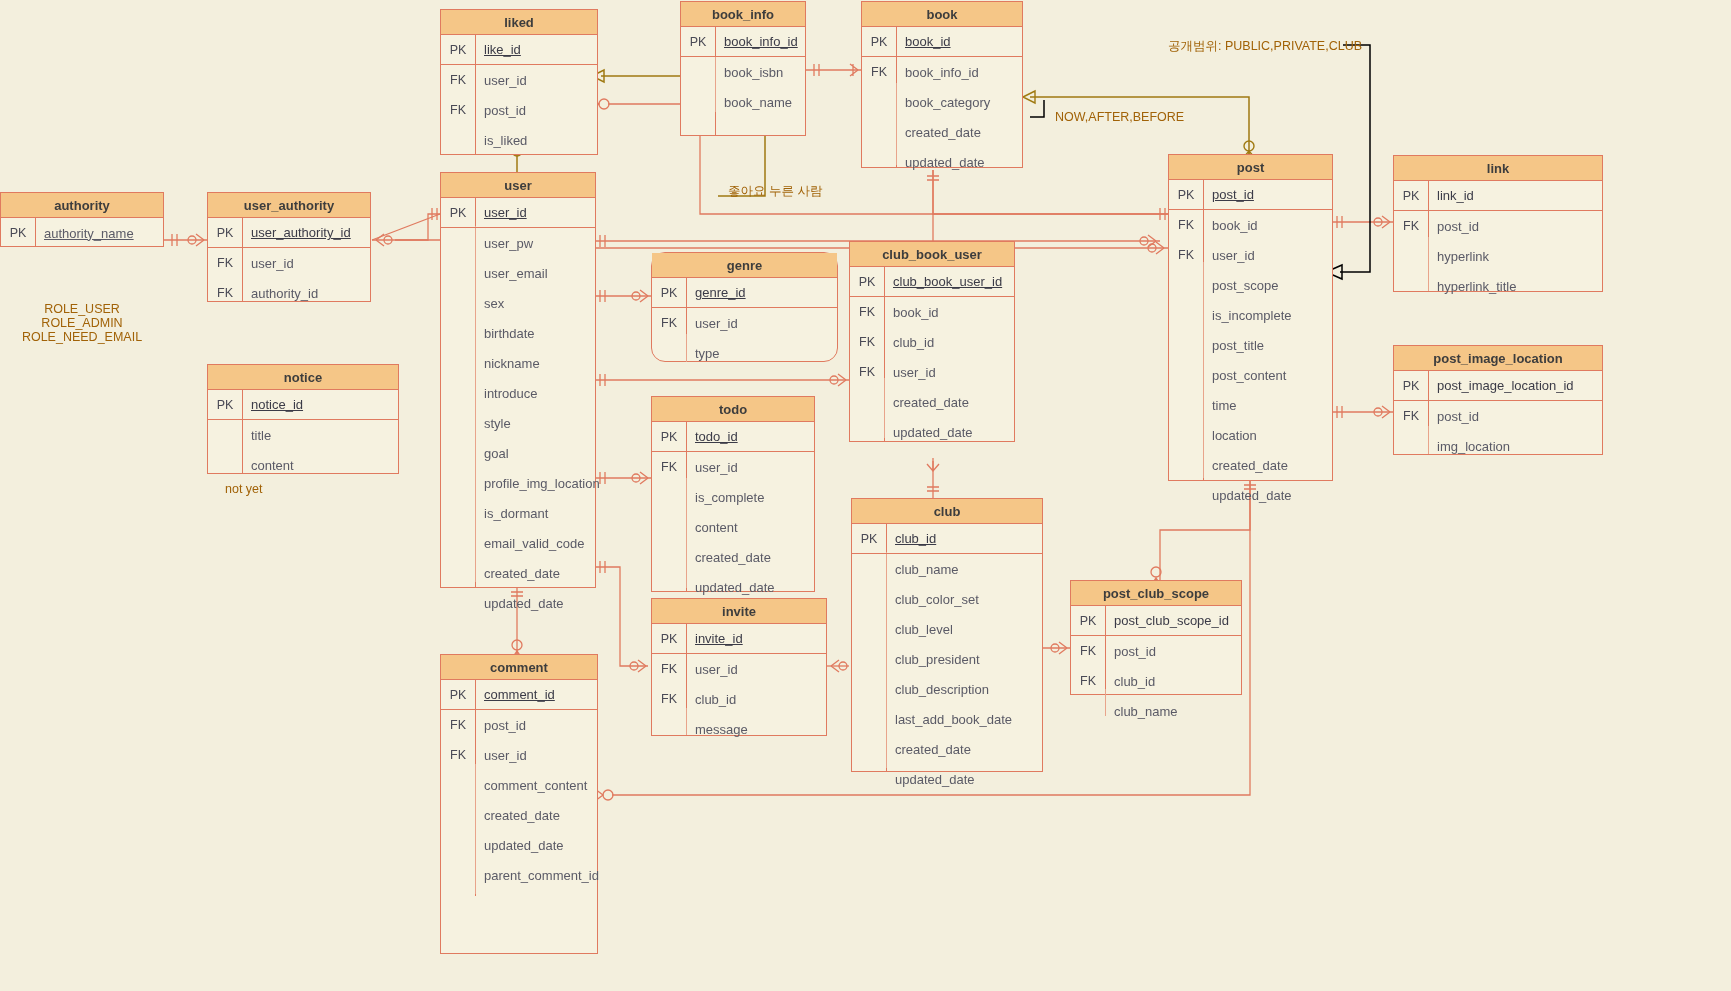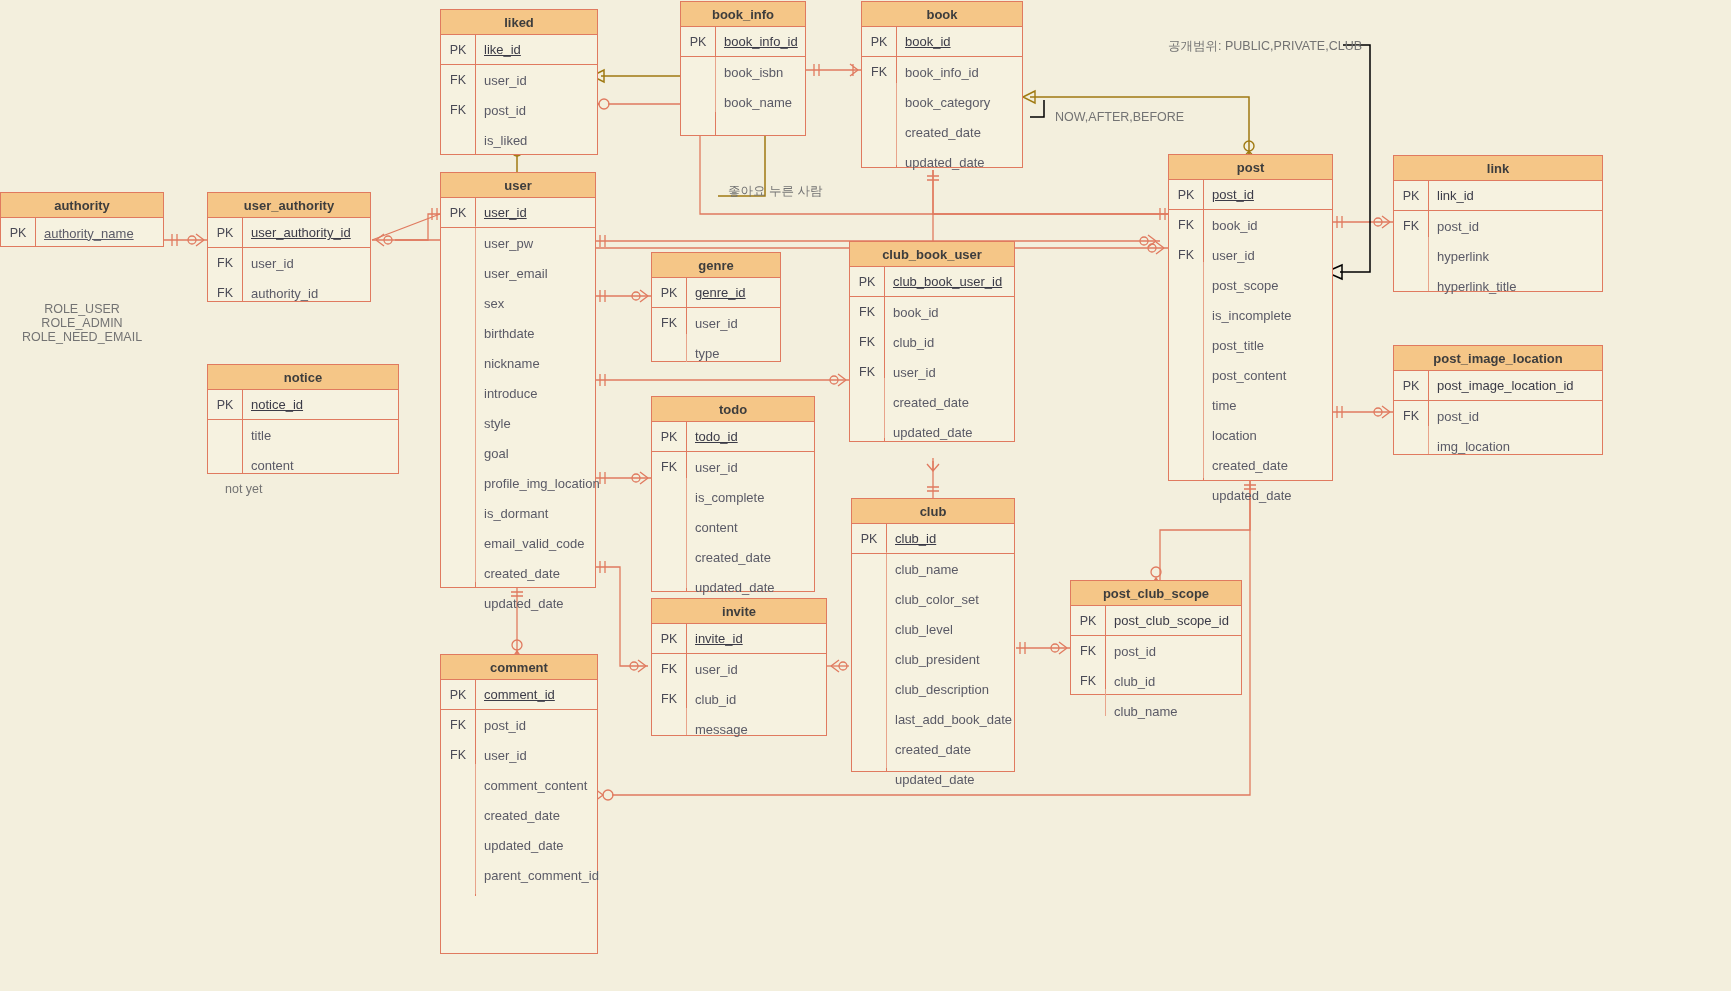--- a/index.html
+++ b/index.html
@@ -81,21 +81,21 @@
   }
   .ent-body .sep-attr {
     position: absolute;
     left: 34px;
     width: 1px;
     background: #e8a48b;
   }
   .note {
     position: absolute;
     font-size: 12.5px;
-    color: #737373;
+    color: #a16207;
     white-space: nowrap;
   }
   .note.center { text-align: center; }
 </style>
 </head>
 <body>
 
 <div id="canvas">
 
   <svg class="edges" viewBox="0 0 1731 991">
@@ -398,21 +398,21 @@
           <span class="key"></span>
           <span class="fname">title</span>
         </div>
       <div class="row">
           <span class="key"></span>
           <span class="fname">content</span>
         </div>
     </div>
   </div>
 
-  <div class="entity" style="left:651px; top:252px; width:130px; height:110px;">
+  <div class="entity" style="left:651px; top:252px; width:187px; height:110px;border-radius:14px;">
     <div class="ent-title">genre</div>
     <div class="ent-body" style="height:84px;">
       <div class="sep-full"></div>
       <div class="sep-attr" style="top:56px; height:28px;"></div>
       <div class="row pkrow">
           <span class="key">PK</span>
           <span class="fname">genre_id</span>
         </div>
       <div class="row">
           <span class="key">FK</span>
@@ -542,21 +542,21 @@
           <span class="key"></span>
           <span class="fname">created_date</span>
         </div>
       <div class="row">
           <span class="key"></span>
           <span class="fname">updated_date</span>
         </div>
     </div>
   </div>
 
-  <div class="entity" style="left:851px; top:498px; width:164px; height:274px;">
+  <div class="entity" style="left:851px; top:498px; width:192px; height:274px;">
     <div class="ent-title">club</div>
     <div class="ent-body" style="height:247px;">
       <div class="sep-full"></div>
       <div class="sep-attr" style="top:28px; height:216px;"></div>
       <div class="row pkrow">
           <span class="key">PK</span>
           <span class="fname">club_id</span>
         </div>
       <div class="row">
           <span class="key"></span>

